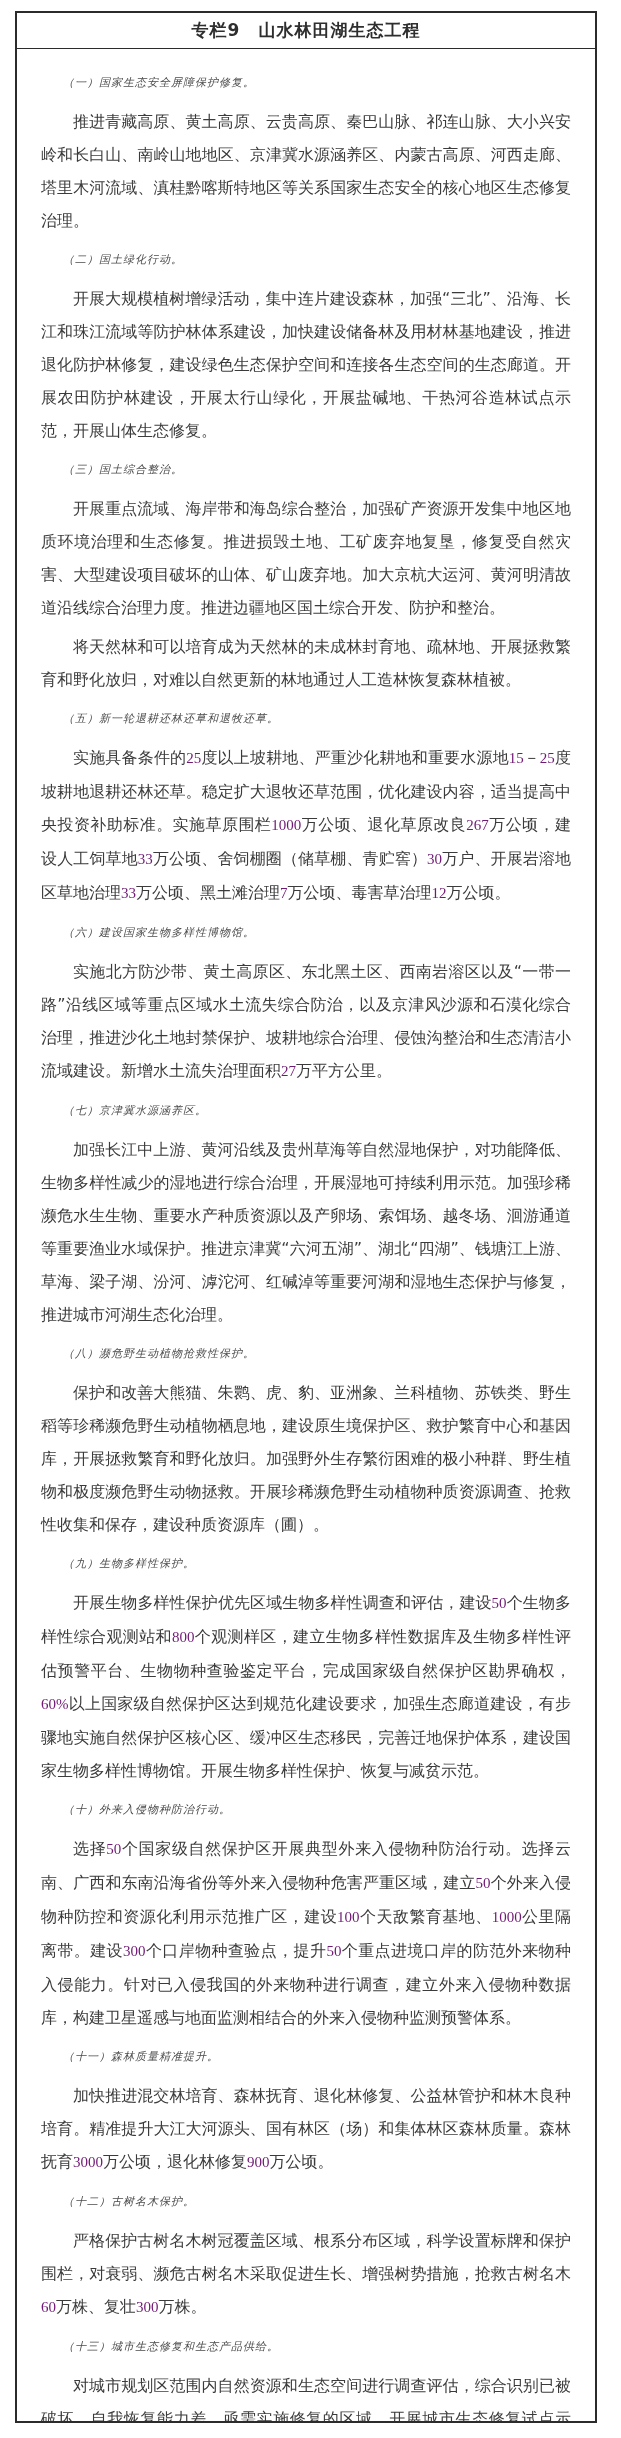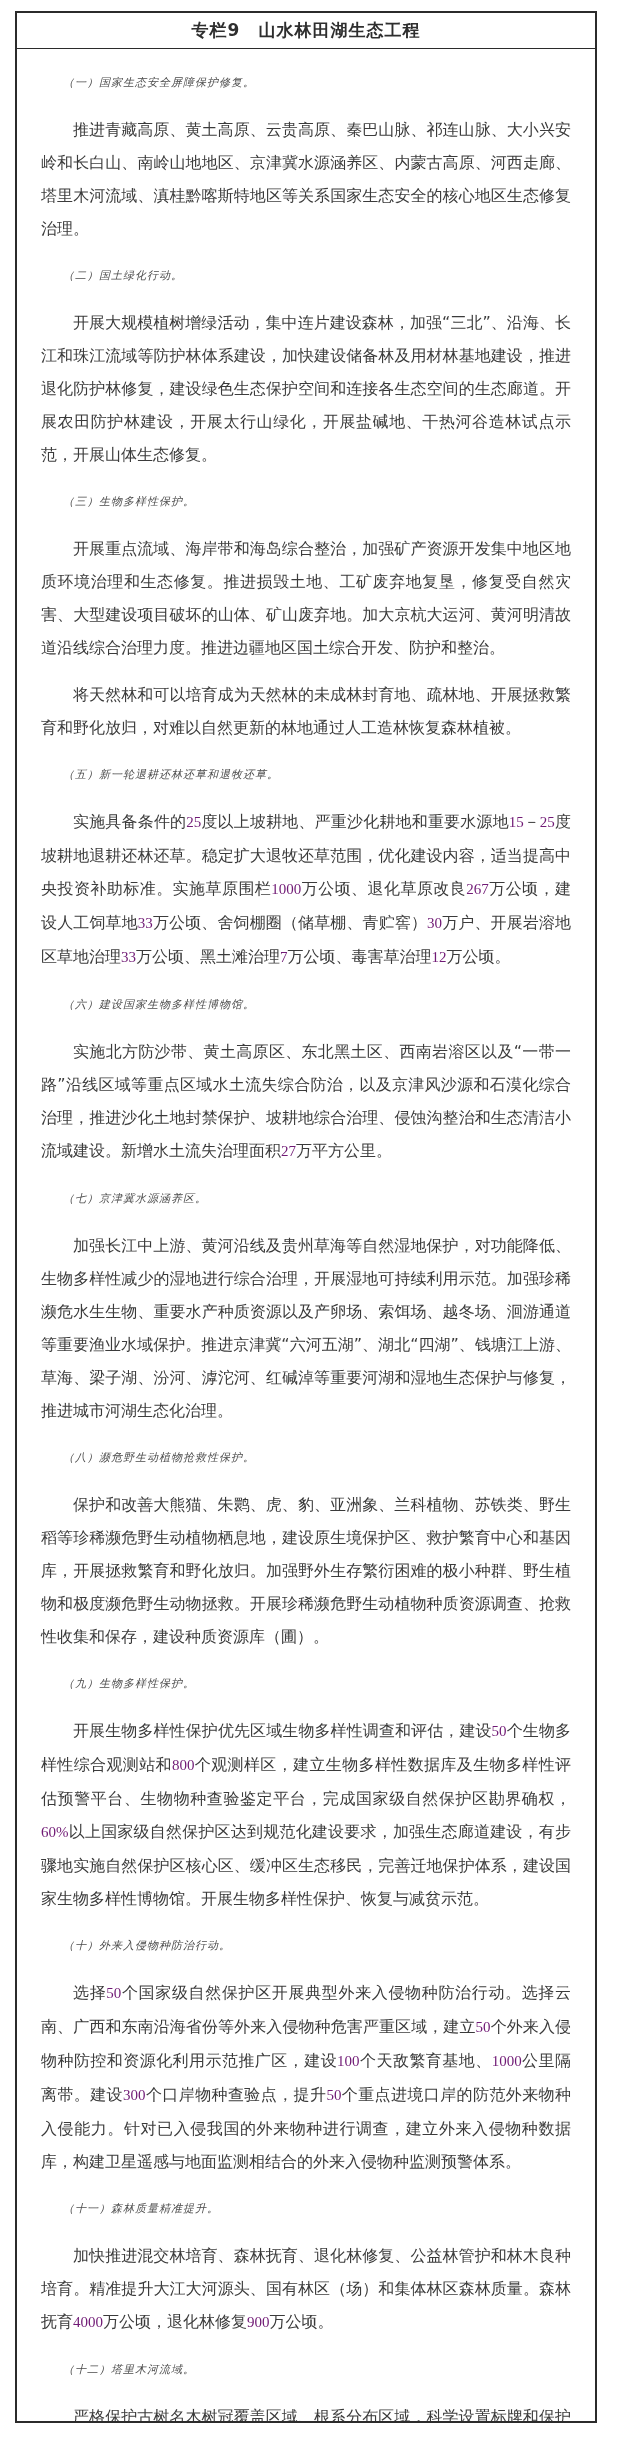--- a/index.html
+++ b/index.html
@@ -16,54 +16,54 @@
     font-size:17px;color:#2e2e2e;border-bottom:1px solid #2b2b2b;letter-spacing:1px;
   }
   .column-body{padding:11px 24px 12px 24px;}
   .sec-heading{
     font-family:"DejaVu Serif","Liberation Serif",serif;font-style:italic;
     color:#4c4c4c;font-size:11px;line-height:33px;text-indent:2em;margin:6px 0;
     letter-spacing:1px;
   }
   .sec-para{
     font-size:16px;color:#3b3b3b;line-height:33px;text-indent:2em;
-    text-align:justify;margin:14px 0;
+    text-align:justify;margin:6px 0;
   }
   .num{
     font-family:"Liberation Serif","DejaVu Serif",serif;
     color:#701a75;font-size:15px;font-style:normal;
   }
 </style>
 </head>
 <body>
 
 <div class="page">
   <div class="column-box">
     <div class="column-title">专栏9　山水林田湖生态工程</div>
     <div class="column-body">
         <div class="sec-heading">（一）国家生态安全屏障保护修复。</div>
         <div class="sec-para">推进青藏高原、黄土高原、云贵高原、秦巴山脉、祁连山脉、大小兴安岭和长白山、南岭山地地区、京津冀水源涵养区、内蒙古高原、河西走廊、塔里木河流域、滇桂黔喀斯特地区等关系国家生态安全的核心地区生态修复治理。</div>
         <div class="sec-heading">（二）国土绿化行动。</div>
         <div class="sec-para">开展大规模植树增绿活动，集中连片建设森林，加强“三北”、沿海、长江和珠江流域等防护林体系建设，加快建设储备林及用材林基地建设，推进退化防护林修复，建设绿色生态保护空间和连接各生态空间的生态廊道。开展农田防护林建设，开展太行山绿化，开展盐碱地、干热河谷造林试点示范，开展山体生态修复。</div>
-        <div class="sec-heading">（三）生物多样性保护。</div>
+        <div class="sec-heading">（三）国土综合整治。</div>
         <div class="sec-para">开展重点流域、海岸带和海岛综合整治，加强矿产资源开发集中地区地质环境治理和生态修复。推进损毁土地、工矿废弃地复垦，修复受自然灾害、大型建设项目破坏的山体、矿山废弃地。加大京杭大运河、黄河明清故道沿线综合治理力度。推进边疆地区国土综合开发、防护和整治。</div>
         <div class="sec-para">将天然林和可以培育成为天然林的未成林封育地、疏林地、开展拯救繁育和野化放归，对难以自然更新的林地通过人工造林恢复森林植被。</div>
         <div class="sec-heading">（五）新一轮退耕还林还草和退牧还草。</div>
         <div class="sec-para">实施具备条件的<span class="num">25</span>度以上坡耕地、严重沙化耕地和重要水源地<span class="num">15</span>－<span class="num">25</span>度坡耕地退耕还林还草。稳定扩大退牧还草范围，优化建设内容，适当提高中央投资补助标准。实施草原围栏<span class="num">1000</span>万公顷、退化草原改良<span class="num">267</span>万公顷，建设人工饲草地<span class="num">33</span>万公顷、舍饲棚圈（储草棚、青贮窖）<span class="num">30</span>万户、开展岩溶地区草地治理<span class="num">33</span>万公顷、黑土滩治理<span class="num">7</span>万公顷、毒害草治理<span class="num">12</span>万公顷。</div>
         <div class="sec-heading">（六）建设国家生物多样性博物馆。</div>
         <div class="sec-para">实施北方防沙带、黄土高原区、东北黑土区、西南岩溶区以及“一带一路”沿线区域等重点区域水土流失综合防治，以及京津风沙源和石漠化综合治理，推进沙化土地封禁保护、坡耕地综合治理、侵蚀沟整治和生态清洁小流域建设。新增水土流失治理面积<span class="num">27</span>万平方公里。</div>
         <div class="sec-heading">（七）京津冀水源涵养区。</div>
         <div class="sec-para">加强长江中上游、黄河沿线及贵州草海等自然湿地保护，对功能降低、生物多样性减少的湿地进行综合治理，开展湿地可持续利用示范。加强珍稀濒危水生生物、重要水产种质资源以及产卵场、索饵场、越冬场、洄游通道等重要渔业水域保护。推进京津冀“六河五湖”、湖北“四湖”、钱塘江上游、草海、梁子湖、汾河、滹沱河、红碱淖等重要河湖和湿地生态保护与修复，推进城市河湖生态化治理。</div>
         <div class="sec-heading">（八）濒危野生动植物抢救性保护。</div>
         <div class="sec-para">保护和改善大熊猫、朱鹮、虎、豹、亚洲象、兰科植物、苏铁类、野生稻等珍稀濒危野生动植物栖息地，建设原生境保护区、救护繁育中心和基因库，开展拯救繁育和野化放归。加强野外生存繁衍困难的极小种群、野生植物和极度濒危野生动物拯救。开展珍稀濒危野生动植物种质资源调查、抢救性收集和保存，建设种质资源库（圃）。</div>
         <div class="sec-heading">（九）生物多样性保护。</div>
         <div class="sec-para">开展生物多样性保护优先区域生物多样性调查和评估，建设<span class="num">50</span>个生物多样性综合观测站和<span class="num">800</span>个观测样区，建立生物多样性数据库及生物多样性评估预警平台、生物物种查验鉴定平台，完成国家级自然保护区勘界确权，<span class="num">60%</span>以上国家级自然保护区达到规范化建设要求，加强生态廊道建设，有步骤地实施自然保护区核心区、缓冲区生态移民，完善迁地保护体系，建设国家生物多样性博物馆。开展生物多样性保护、恢复与减贫示范。</div>
         <div class="sec-heading">（十）外来入侵物种防治行动。</div>
         <div class="sec-para">选择<span class="num">50</span>个国家级自然保护区开展典型外来入侵物种防治行动。选择云南、广西和东南沿海省份等外来入侵物种危害严重区域，建立<span class="num">50</span>个外来入侵物种防控和资源化利用示范推广区，建设<span class="num">100</span>个天敌繁育基地、<span class="num">1000</span>公里隔离带。建设<span class="num">300</span>个口岸物种查验点，提升<span class="num">50</span>个重点进境口岸的防范外来物种入侵能力。针对已入侵我国的外来物种进行调查，建立外来入侵物种数据库，构建卫星遥感与地面监测相结合的外来入侵物种监测预警体系。</div>
         <div class="sec-heading">（十一）森林质量精准提升。</div>
-        <div class="sec-para">加快推进混交林培育、森林抚育、退化林修复、公益林管护和林木良种培育。精准提升大江大河源头、国有林区（场）和集体林区森林质量。森林抚育<span class="num">4000</span>万公顷，退化林修复<span class="num">900</span>万公顷。</div>
-        <div class="sec-heading">（十二）塔里木河流域。</div>
+        <div class="sec-para">加快推进混交林培育、森林抚育、退化林修复、公益林管护和林木良种培育。精准提升大江大河源头、国有林区（场）和集体林区森林质量。森林抚育<span class="num">3000</span>万公顷，退化林修复<span class="num">900</span>万公顷。</div>
+        <div class="sec-heading">（十二）古树名木保护。</div>
         <div class="sec-para">严格保护古树名木树冠覆盖区域、根系分布区域，科学设置标牌和保护围栏，对衰弱、濒危古树名木采取促进生长、增强树势措施，抢救古树名木<span class="num">60</span>万株、复壮<span class="num">300</span>万株。</div>
         <div class="sec-heading">（十三）城市生态修复和生态产品供给。</div>
         <div class="sec-para">对城市规划区范围内自然资源和生态空间进行调查评估，综合识别已被破坏、自我恢复能力差、亟需实施修复的区域，开展城市生态修复试点示范。推进绿道绿廊建设，合理规划建设各类公园绿地，加快老旧公园改造，增加生态产品供给。</div>
       </div>
   </div>
 </div>
 
 </body></html>

